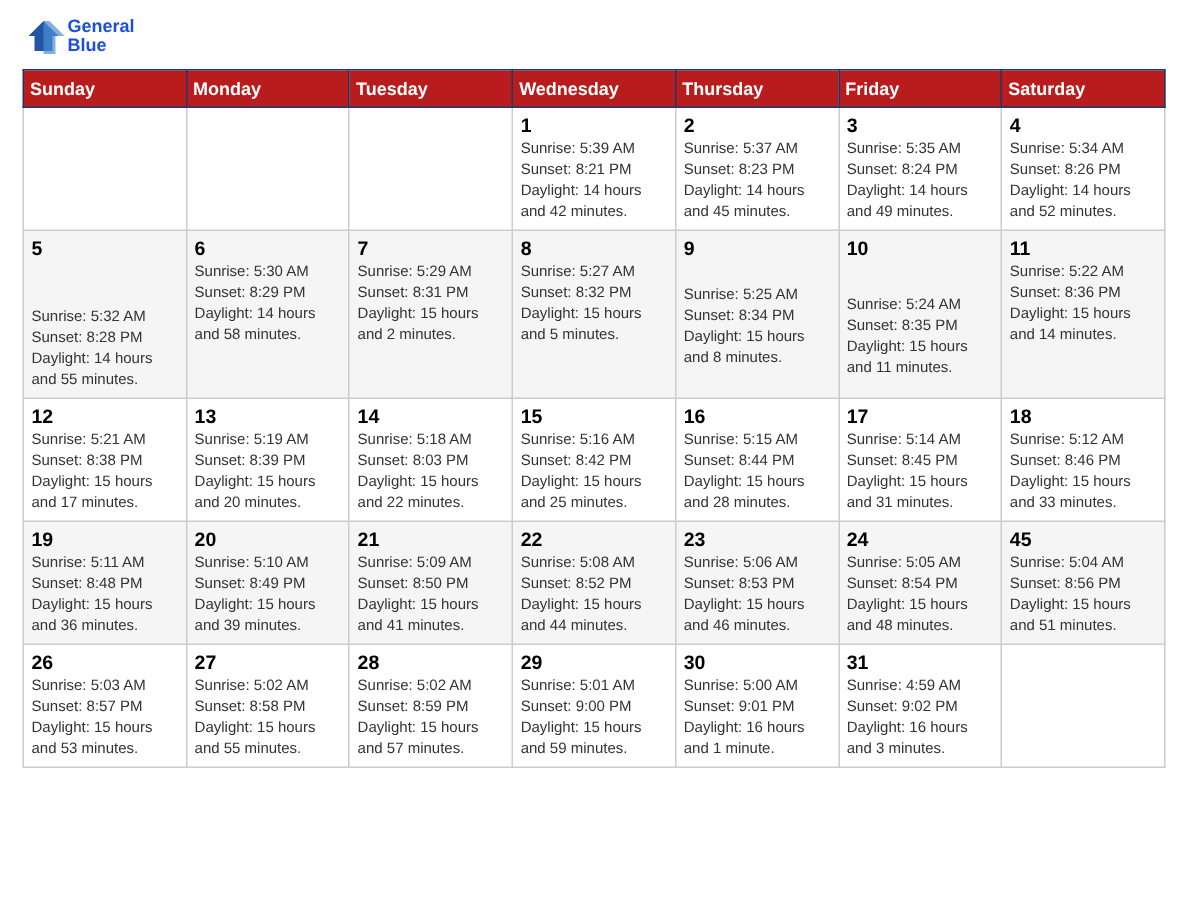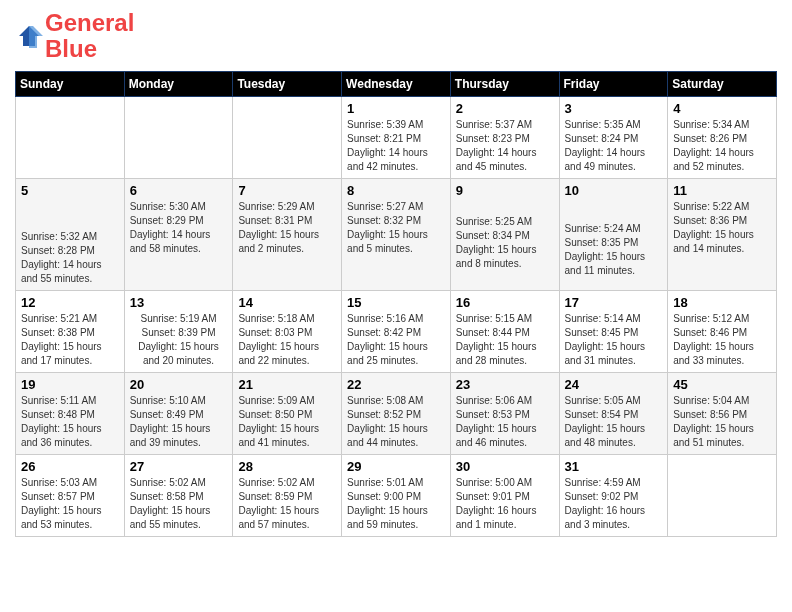--- a/index.html
+++ b/index.html
@@ -15,23 +15,23 @@
       justify-content: space-between;
       align-items: flex-start;
       margin-bottom: 8px;
     }
     .logo {
       display: flex;
       align-items: center;
       gap: 0;
     }
     .logo-text {
-      font-size: 24px;
+      font-size: 12px;
       font-weight: bold;
-      color: #ef4444;
+      color: #1d4ed8;
       line-height: 1.1;
     }
     .logo-icon {
       width: 28px;
       height: 28px;
       margin-right: 2px;
     }
     .title-area {
       text-align: right;
     }
@@ -43,21 +43,21 @@
     .location {
       font-size: 15px;
       color: #333;
     }
     .calendar {
       width: 100%;
       border-collapse: collapse;
       font-size: 11px;
     }
     .calendar thead th {
-      background-color: #000000;
+      background-color: #b91c1c;
       color: #fff;
       padding: 5px 4px;
       text-align: left;
       font-size: 12px;
       font-weight: bold;
       border: 1px solid #1a3a6b;
     }
     .calendar tbody td {
       border: 1px solid #ccc;
       vertical-align: top;
@@ -202,21 +202,21 @@
       <tr>
         <td>
           <span class="day-number">12</span>
           <div class="day-info" style="white-space: pre-line;">Sunrise: 5:21 AM
 Sunset: 8:38 PM
 Daylight: 15 hours
 and 17 minutes.</div>
         </td>
         <td>
           <span class="day-number">13</span>
-          <div class="day-info" style="white-space: pre-line; text-align: center;">Sunrise: 5:19 AM
+          <div class="day-info" style="white-space: pre-line;">Sunrise: 5:19 AM
 Sunset: 8:39 PM
 Daylight: 15 hours
 and 20 minutes.</div>
         </td>
         <td>
           <span class="day-number">14</span>
           <div class="day-info" style="white-space: pre-line;">Sunrise: 5:18 AM
 Sunset: 8:03 PM
 Daylight: 15 hours
 and 22 minutes.</div>

